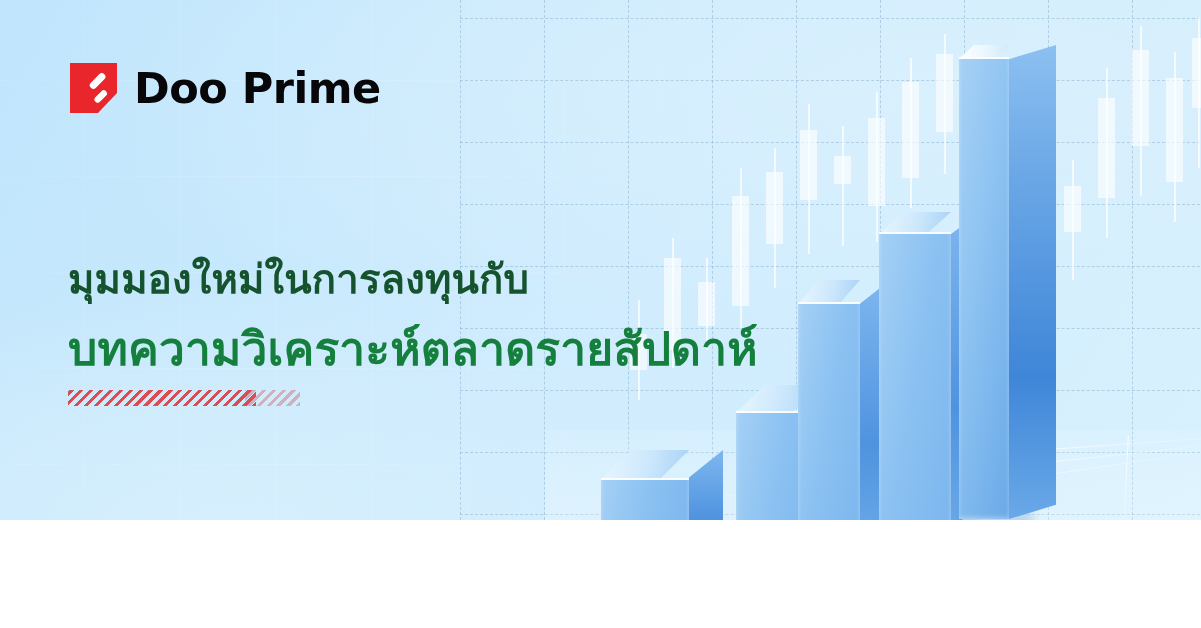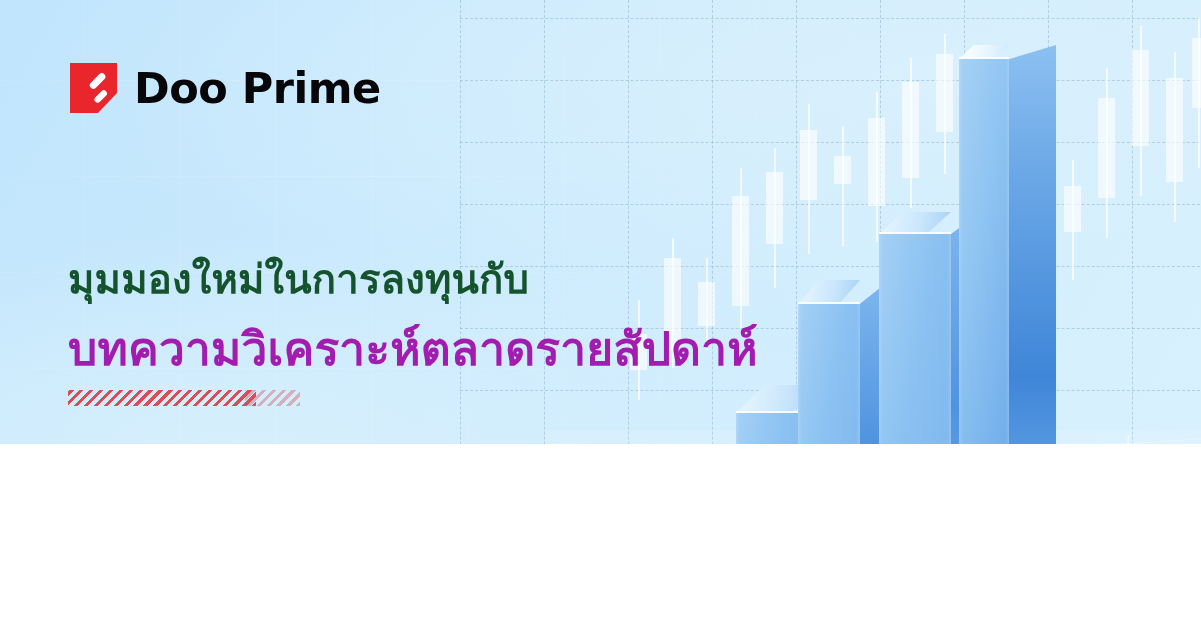--- a/index.html
+++ b/index.html
@@ -3,21 +3,21 @@
 <meta charset="utf-8">
 <style>
   html, body {
     margin: 0;
     padding: 0;
     background: #ffffff;
   }
   #banner {
     position: relative;
     width: 1201px;
-    height: 444px;
+    height: 520px;
     overflow: hidden;
     background: #c6e7fc;
     font-family: "DejaVu Sans", "Liberation Sans", sans-serif;
   }
 
   
   .bg-wash {
     position: absolute;
     inset: 0;
     background:
@@ -139,21 +139,21 @@
     font-weight: 700;
     color: #14532d;
     letter-spacing: 0.2px;
     white-space: nowrap;
   }
   .headline-2 {
     position: absolute;
     left: 68px; top: 312px;
     font-size: 46px;
     font-weight: 700;
-    color: #a21caf;
+    color: #15803d;
     letter-spacing: 0.2px;
     white-space: nowrap;
   }
   .stripe-rule {
     position: absolute;
     left: 68px; top: 390px;
     width: 188px; height: 16px;
     background: repeating-linear-gradient(
       -45deg,
       #dc3b42 0px, #dc3b42 3px,

